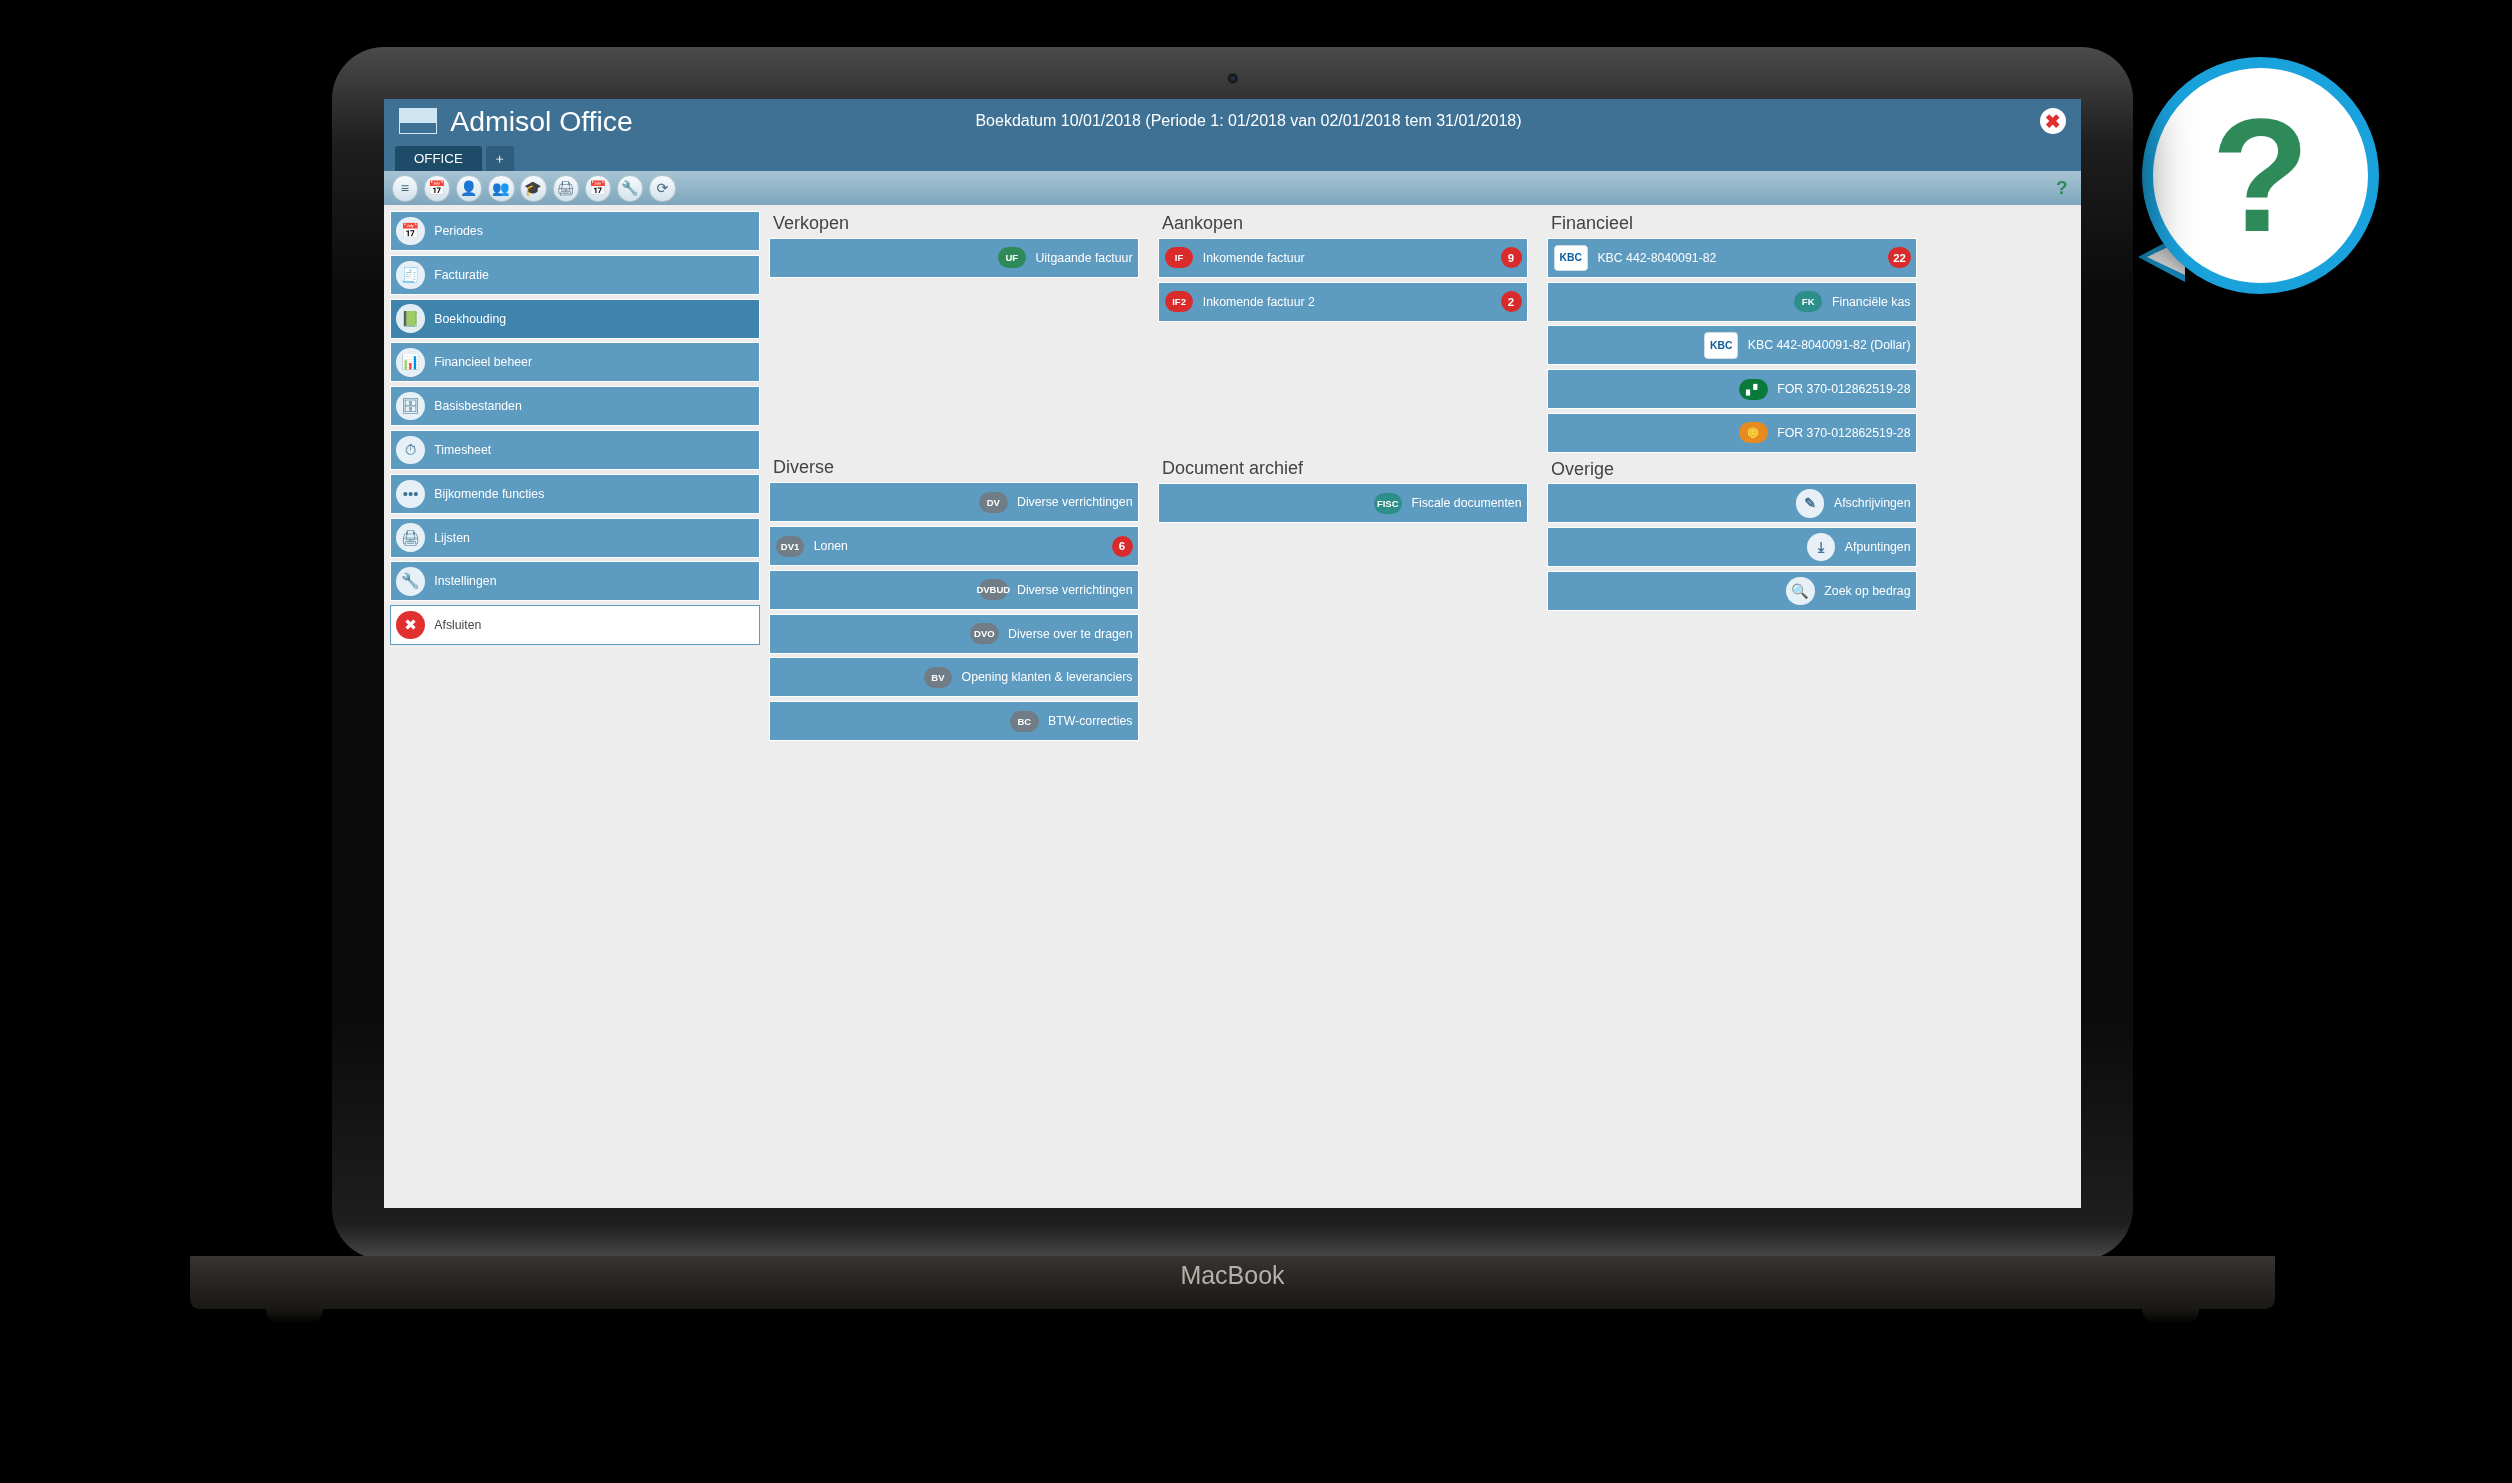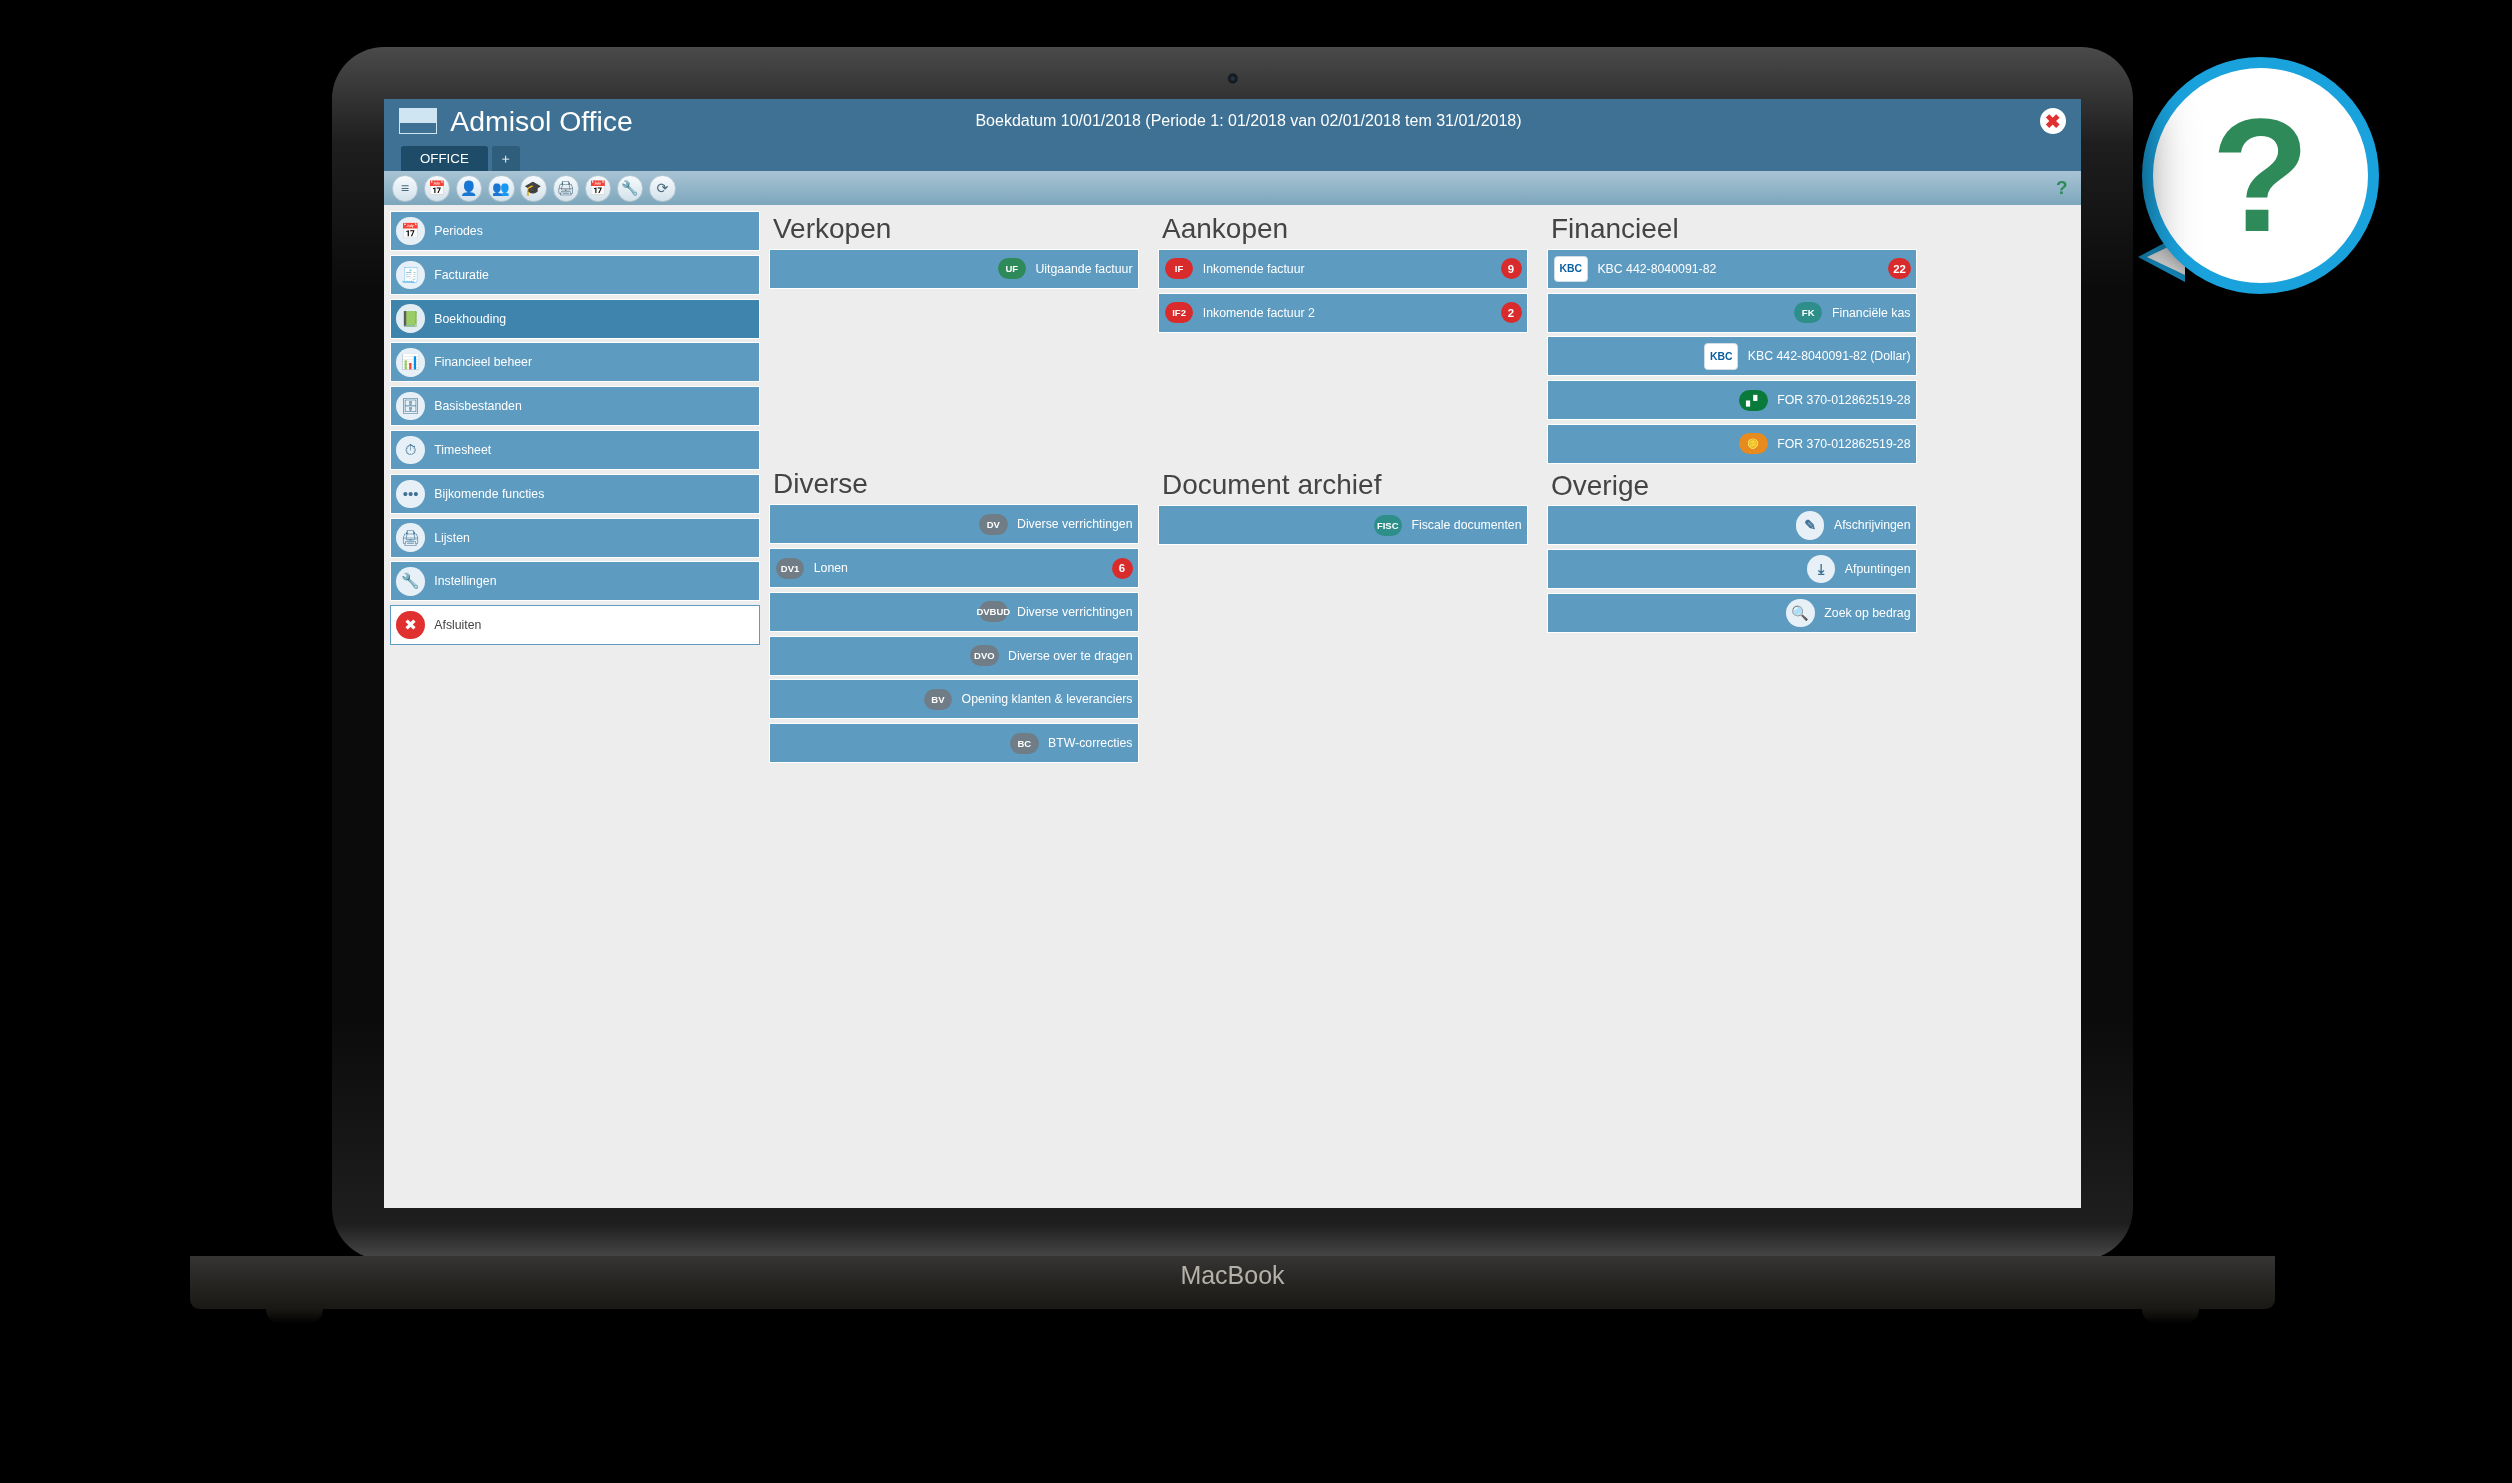--- a/index.html
+++ b/index.html
@@ -99,21 +99,21 @@
     font-size: 16px; font-weight: 400; margin-left: 16px;
   }
   .app-title .close-btn {
     margin-left: auto; width: 26.5px; height: 26.5px; border-radius: 50%;
     background: #fff; color: #e03030; font-weight: 900; font-size: 19px;
     display: flex; align-items: center; justify-content: center;
     cursor: pointer;
   }
   .tabbar {
     height: 28.4px; background: #3e7194; display: flex; align-items: flex-end;
-    padding: 0 17px;
+    padding: 0 11px;
   }
   .tab {
     background: #1e4b68; color: #fff; font-size: 13.3px; height: 25px;
     padding: 0 19px; border-radius: 2.8px 2.8px 0 0; margin-right: 3.8px;
     display: flex; align-items: center; cursor: pointer;
   }
   .tab.add { width: 28.4px; padding: 0; justify-content: center;
     background: #2f5d7c; }
   .crumbbar {
     height: 23px; background: #3e7194; color: #fff; font-size: 13.3px;
@@ -158,21 +158,21 @@
   .side-item.white .side-icon {
     background: #e03030; color: #fff;
   }
 
   .grid {
     flex: 1; display: grid; grid-template-columns: repeat(3, 370px);
     grid-auto-rows: min-content; column-gap: 19px; row-gap: 5.7px;
     align-content: start;
   }
   .section-title {
-    font-size: 28px; color: #444; margin: 1.9px 0 3.8px 3.8px; font-weight: 400;
+    font-size: 18px; color: #444; margin: 1.9px 0 3.8px 3.8px; font-weight: 400;
   }
   .card {
     height: 40px; background: #5d9bc1; border: 1.9px solid #fff;
     display: flex; align-items: center; gap: 9.5px; padding: 0 5.7px;
     color: #fff; cursor: pointer; margin-bottom: 3.8px; position: relative; justify-content: flex-end;
   }
   .card .badge-num {
     margin-left: auto; min-width: 21px; height: 21px; border-radius: 10.4px;
     background: #d92b2b; color: #fff; font-size: 11.4px; font-weight: 700;
     display: flex; align-items: center; justify-content: center;

